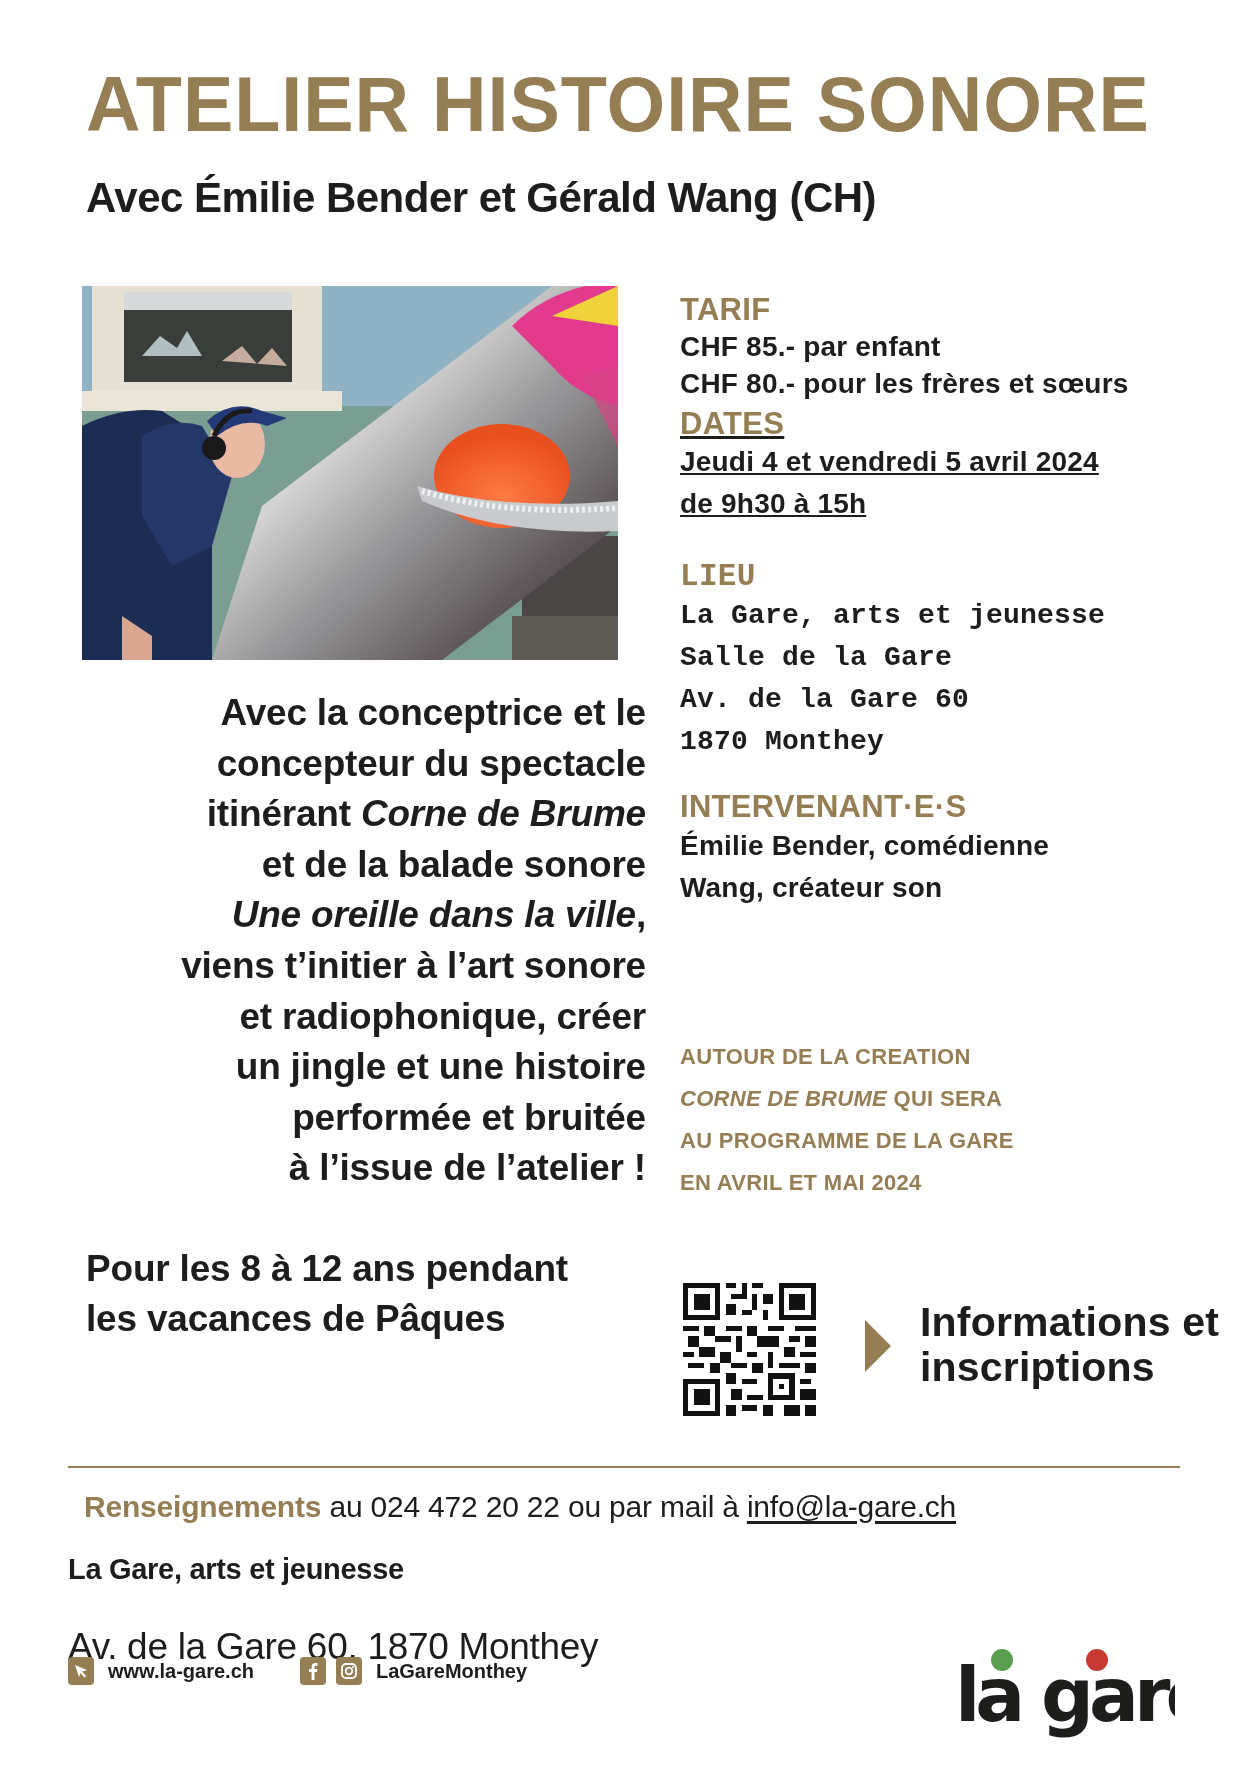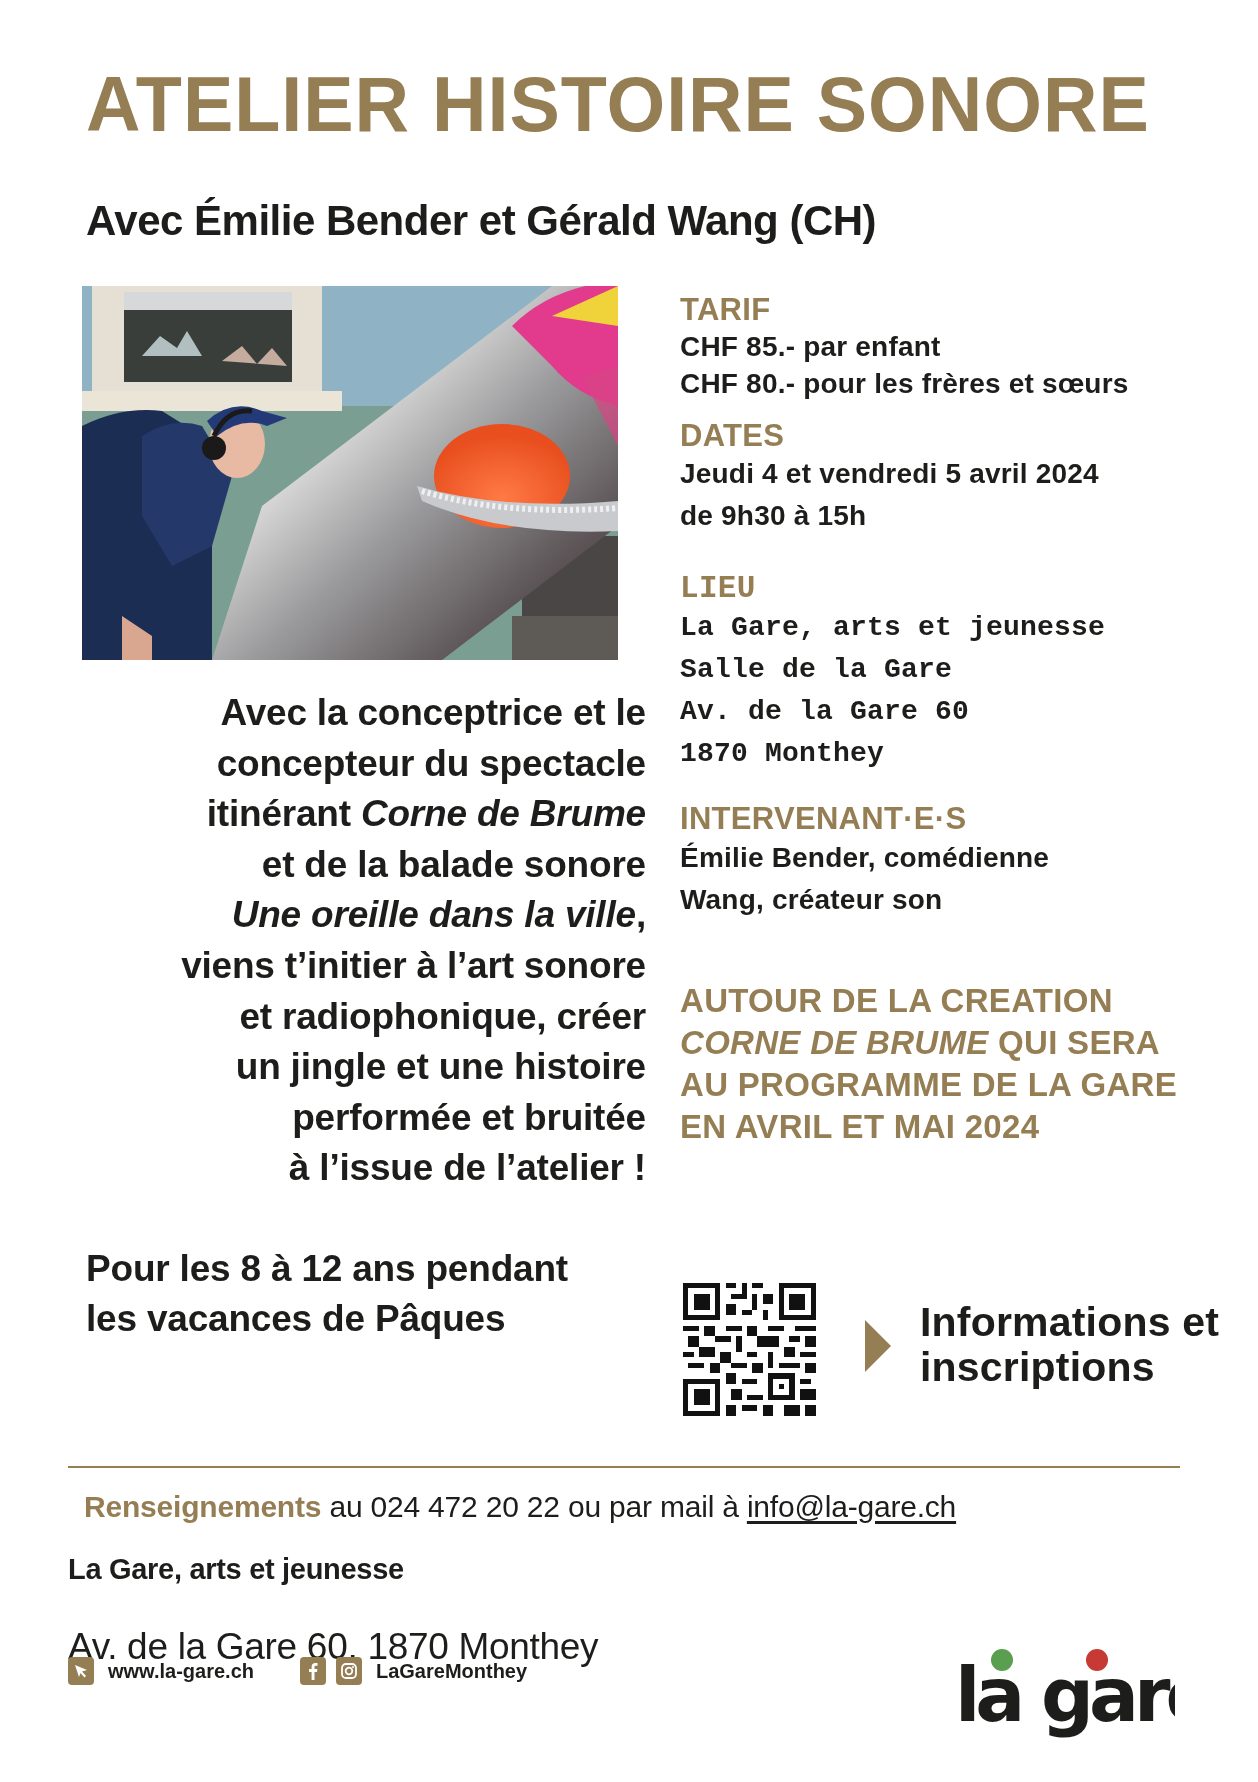--- a/index.html
+++ b/index.html
@@ -1,41 +1,41 @@
 <!DOCTYPE html>
 <html><head>
 <meta charset="utf-8">
 <style>
   * { margin: 0; padding: 0; box-sizing: border-box; }
   html, body { width: 1258px; height: 1782px; background: #ffffff; }
   body { position: relative; font-family: "Liberation Sans", "DejaVu Sans", sans-serif; color: #1d1d1b; overflow: hidden; }
   .abs { position: absolute; }
 
   .title { left: 86px; top: 66px; font-size: 77px; font-weight: 700; letter-spacing: 1px; color: #957e54; white-space: nowrap; line-height: 1; transform: scaleX(0.98); transform-origin: left; }
-  .subtitle { left: 86px; top: 174px; font-size: 42px; font-weight: 700; color: #1d1d1b; white-space: nowrap; letter-spacing: -0.5px; margin-top: 23px; }
+  .subtitle { left: 86px; top: 174px; font-size: 42px; font-weight: 700; color: #1d1d1b; white-space: nowrap; letter-spacing: -0.5px; }
 
   .photo { left: 82px; top: 286px; width: 536px; height: 374px; overflow: hidden; }
   .photo svg { display: block; }
 
   .description { left: 86px; top: 688px; width: 560px; font-size: 37px; font-weight: 700; line-height: 50.6px; letter-spacing: -0.2px; text-align: right; }
   .description i { font-style: italic; }
   .audience { left: 86px; top: 1244px; width: 560px; font-size: 37px; font-weight: 700; line-height: 50px; letter-spacing: -0.2px; }
 
   .info { left: 680px; top: 292px; width: 520px; }
   .info h3 { font-size: 31px; font-weight: 700; color: #957e54; letter-spacing: 0.3px; line-height: 1.15; }
   .info .line { font-size: 28px; font-weight: 700; color: #1d1d1b; letter-spacing: 0.2px; white-space: nowrap; }
   .sec-tarif .line { line-height: 37px; }
-  .sec-dates { margin-top: 16px; }
+  .sec-dates { margin-top: 4px; text-decoration: underline; }
   .sec-dates .line { line-height: 42px; }
   .sec-lieu { margin-top: 34px; font-family: Liberation Mono, monospace; }
   .sec-lieu .line { line-height: 42px; }
   .sec-interv { margin-top: 26px; }
   .sec-interv .line { line-height: 42px; }
 
-  .promo { left: 680px; top: 980px; width: 540px; font-size: 33px; font-weight: 700; color: #957e54; line-height: 42px; letter-spacing: 0.3px; white-space: nowrap; }
+  .promo { left: 680px; top: 1036px; width: 540px; font-size: 22px; font-weight: 700; color: #957e54; line-height: 42px; letter-spacing: 0.3px; white-space: nowrap; }
   .promo i { font-style: italic; }
 
   .qr { left: 683px; top: 1283px; width: 133px; height: 133px; }
   .arrow { left: 865px; top: 1320px; width: 0; height: 0; border-top: 26px solid transparent; border-bottom: 26px solid transparent; border-left: 26px solid #957e54; }
   .qr-label { left: 920px; top: 1300px; font-size: 41px; font-weight: 700; line-height: 45px; color: #1d1d1b; letter-spacing: 0.2px; }
 
   .divider { left: 68px; top: 1466px; width: 1112px; height: 2px; background: #957e54; }
 
   .contact { left: 84px; top: 1490px; font-size: 30px; white-space: nowrap; color: #1d1d1b; letter-spacing: -0.2px; }
   .contact b { color: #957e54; font-weight: 700; }

